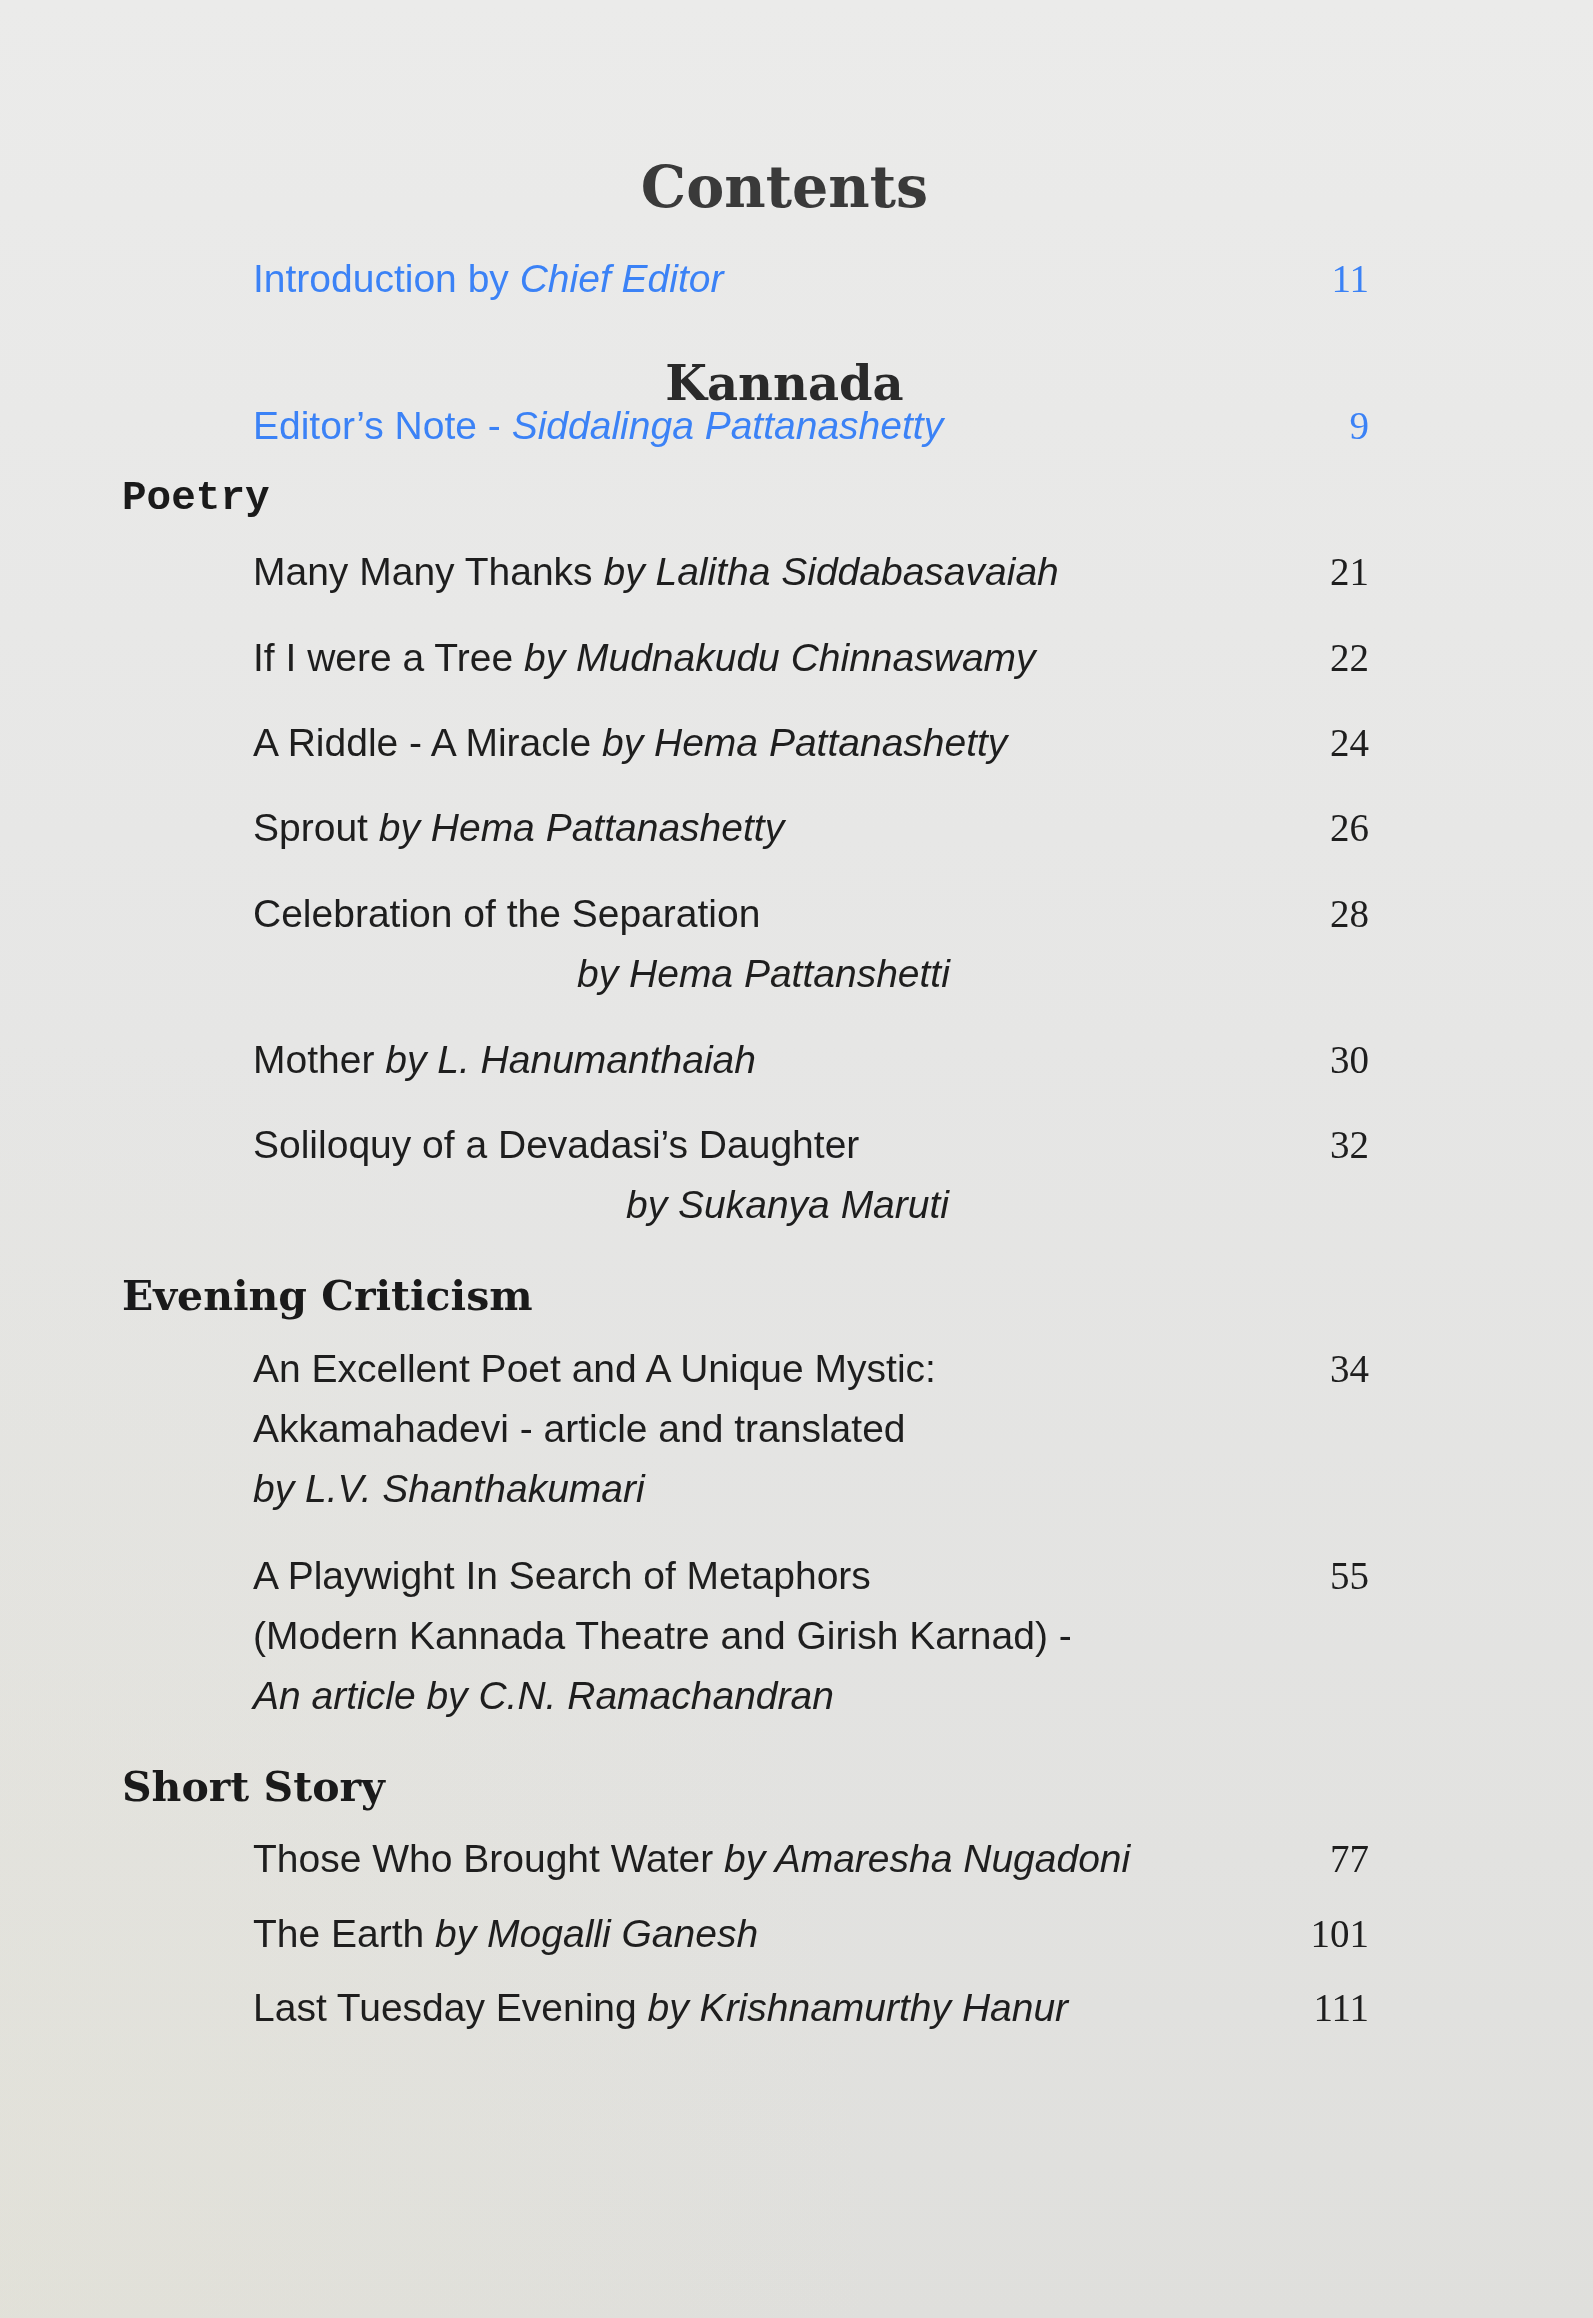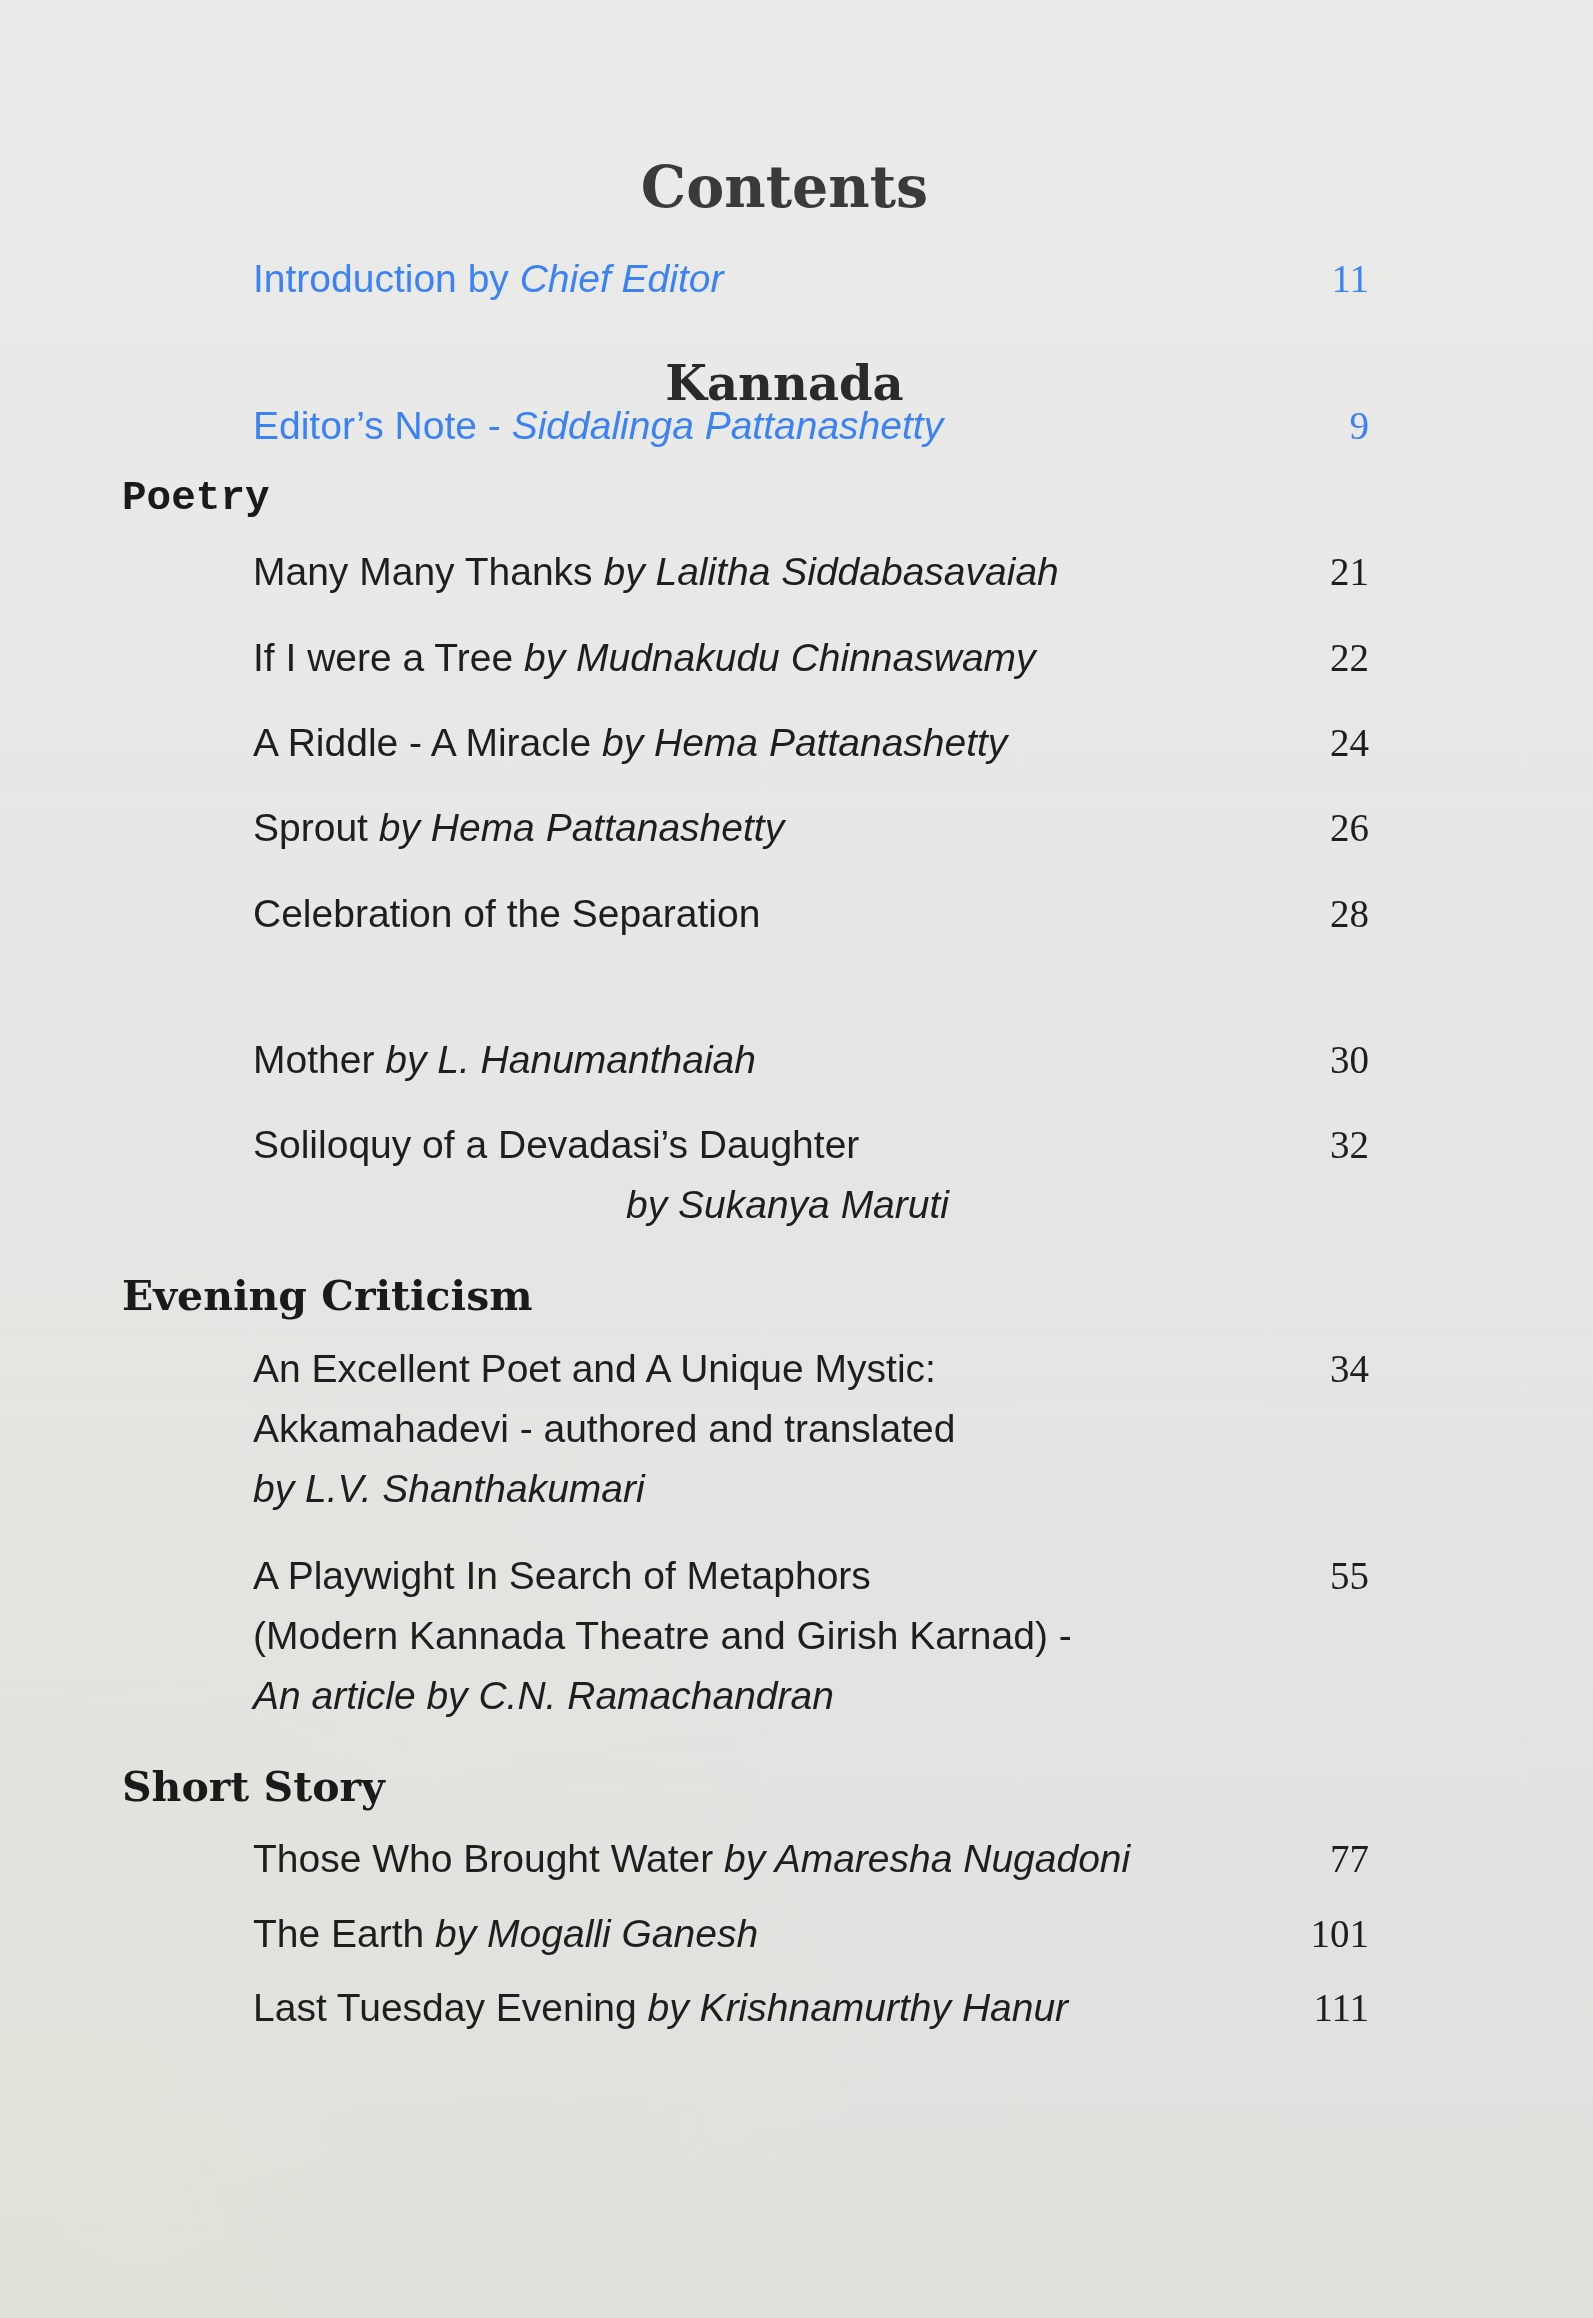--- a/index.html
+++ b/index.html
@@ -118,37 +118,38 @@
   <div class="row" style="top:713px;">
     <span class="t">A Riddle - A Miracle </span><span class="a">by Hema Pattanashetty</span>
     <span class="pg">24</span>
   </div>
   <div class="row" style="top:798px;">
     <span class="t">Sprout  </span><span class="a">by Hema Pattanashetty</span>
     <span class="pg">26</span>
   </div>
   <div class="row" style="top:884px;">
     <span class="t line2">Celebration of the Separation</span>
+    <span class="a indent-author" style="padding-left:324px;">by Hema Pattanshetti</span>
     <span class="pg">28</span>
   </div>
   <div class="row" style="top:1030px;">
     <span class="t">Mother </span><span class="a">by L.  Hanumanthaiah</span>
     <span class="pg">30</span>
   </div>
   <div class="row" style="top:1115px;">
     <span class="t line2">Soliloquy of a Devadasi’s Daughter</span>
     <span class="a indent-author" style="padding-left:373px;">by Sukanya Maruti</span>
     <span class="pg">32</span>
   </div>
 
   <div class="section" style="top:1272px;">Evening Criticism</div>
 
   <div class="row" style="top:1339px;">
     <span class="t line2">An Excellent Poet and A Unique Mystic:</span>
-    <span class="t line2">Akkamahadevi - authored and translated</span>
+    <span class="t line2">Akkamahadevi - article and translated</span>
     <span class="a line2">by L.V. Shanthakumari</span>
     <span class="pg">34</span>
   </div>
   <div class="row" style="top:1546px;">
     <span class="t line2">A Playwight In Search of Metaphors</span>
     <span class="t line2">(Modern Kannada Theatre and Girish Karnad) -</span>
     <span class="a line2">An article by  C.N. Ramachandran</span>
     <span class="pg">55</span>
   </div>
 

